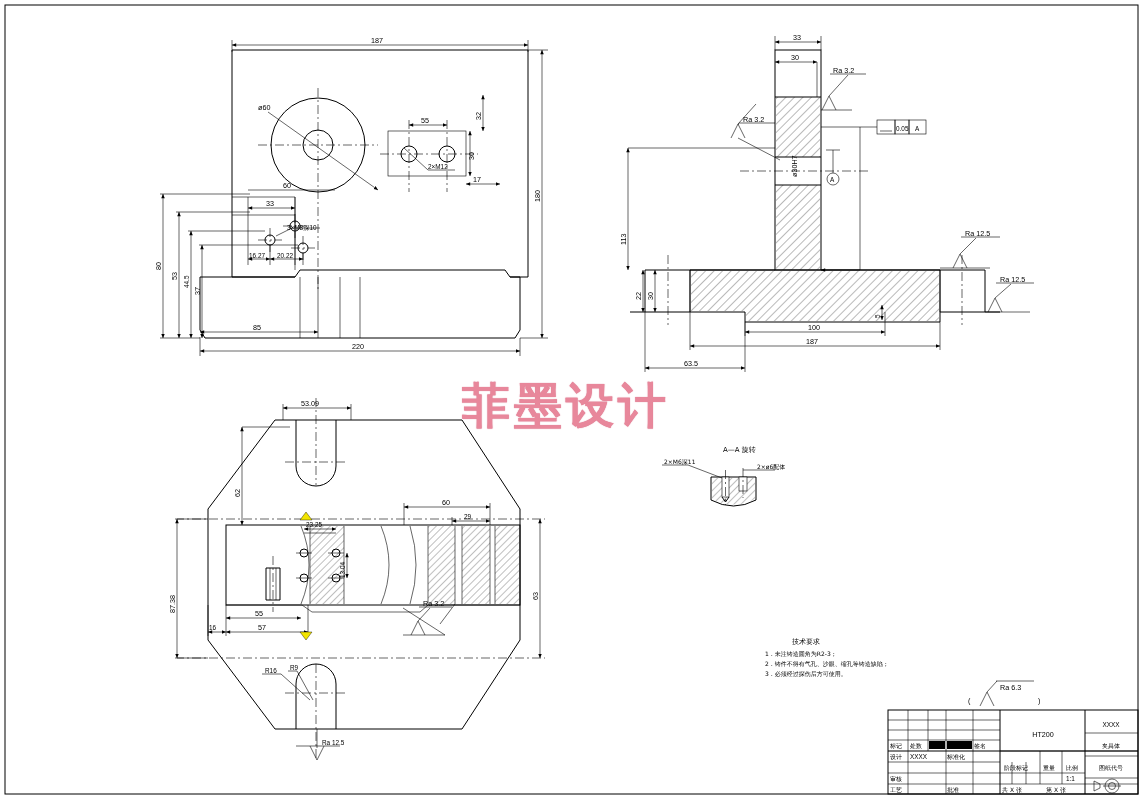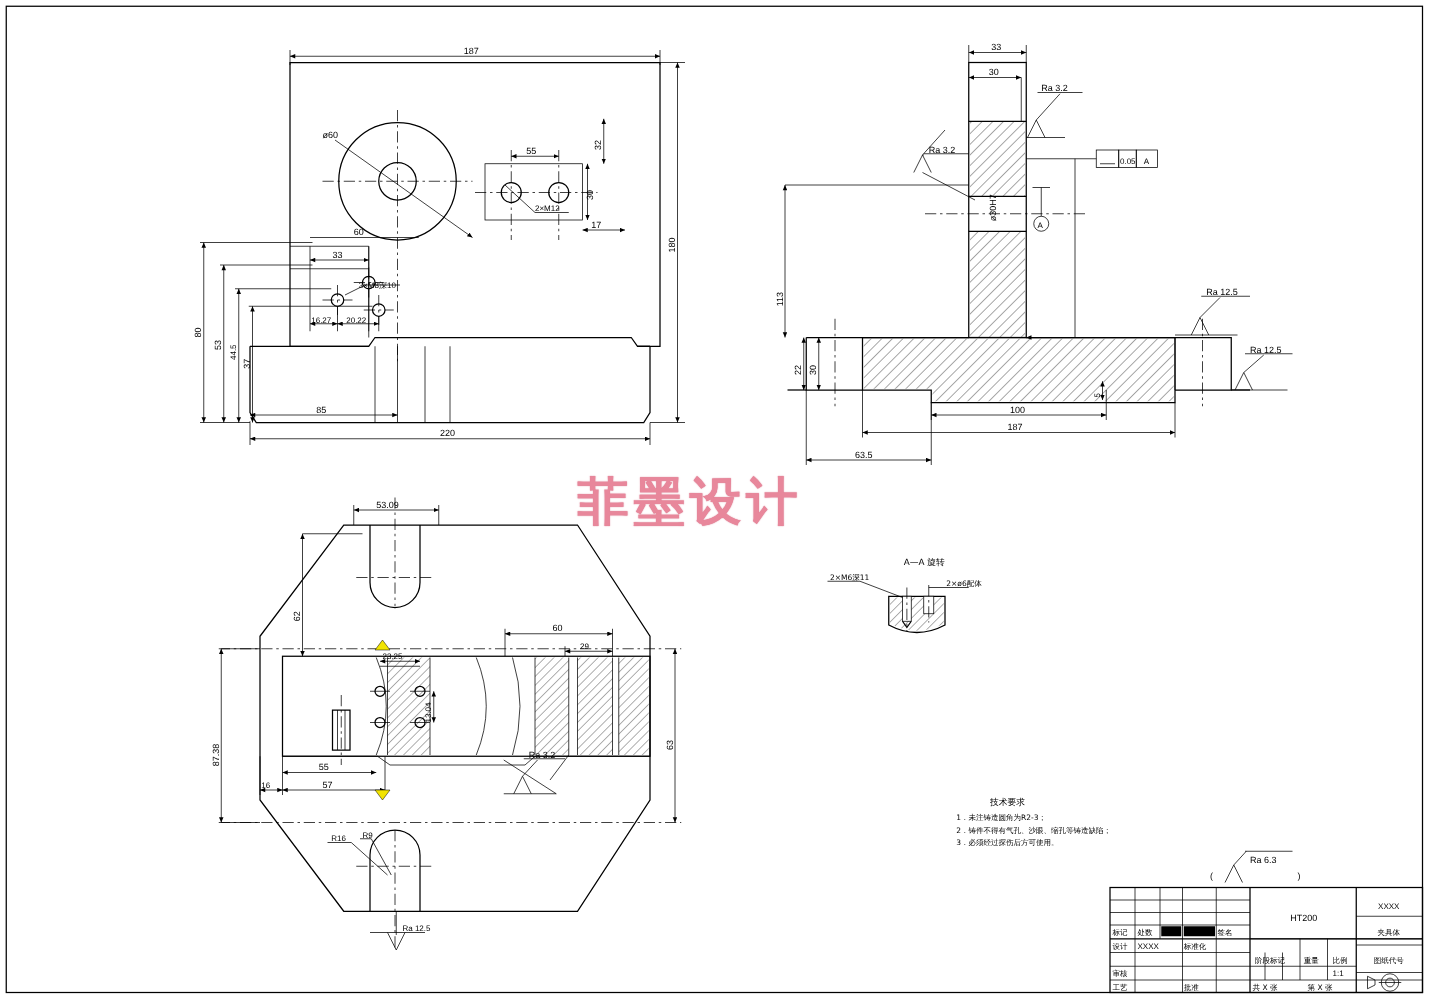--- a/index.html
+++ b/index.html
@@ -4,21 +4,21 @@
 <style>
   html,body{margin:0;padding:0;background:#ffffff;}
   body{width:1143px;height:799px;position:relative;overflow:hidden;
        font-family:"Liberation Sans","DejaVu Sans",sans-serif;color:#000;}
   #sheet{position:absolute;left:0;top:0;width:1143px;height:799px;}
   svg{display:block;}
   .dimtxt{font-size:7.2px;font-family:"Liberation Sans",sans-serif;fill:#000;}
   .dimtxt-s{font-size:6.4px;font-family:"Liberation Sans",sans-serif;fill:#000;}
   .cjk{font-size:7px;font-family:"DejaVu Sans",sans-serif;fill:#000;}
   .cjk-s{font-size:6px;font-family:"DejaVu Sans",sans-serif;fill:#000;}
-  .watermark{position:absolute;left:462px;top:374px;font-size:41px;
+  .watermark{position:absolute;left:462px;top:374px;font-size:48px;
      font-family:Liberation Serif, serif;color:#e8879b;font-weight:700;
      letter-spacing:4px;text-shadow:0 0 1px #d05f78;}
   .outln{fill:none;stroke:#000;stroke-width:1;}
   .thin{fill:none;stroke:#000;stroke-width:0.6;}
   .ctr{fill:none;stroke:#000;stroke-width:0.6;
        stroke-dasharray:9 3 2 3;}
   .yel{fill:#f2e400;stroke:#000;stroke-width:0.4;}
 </style>
 </head>
 <body>

